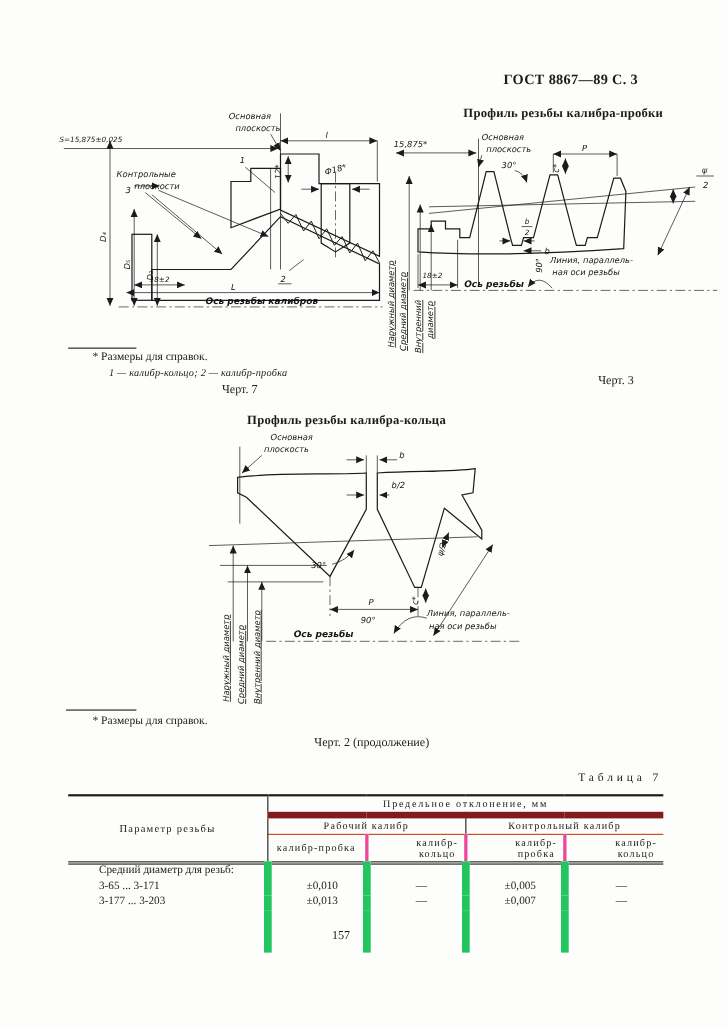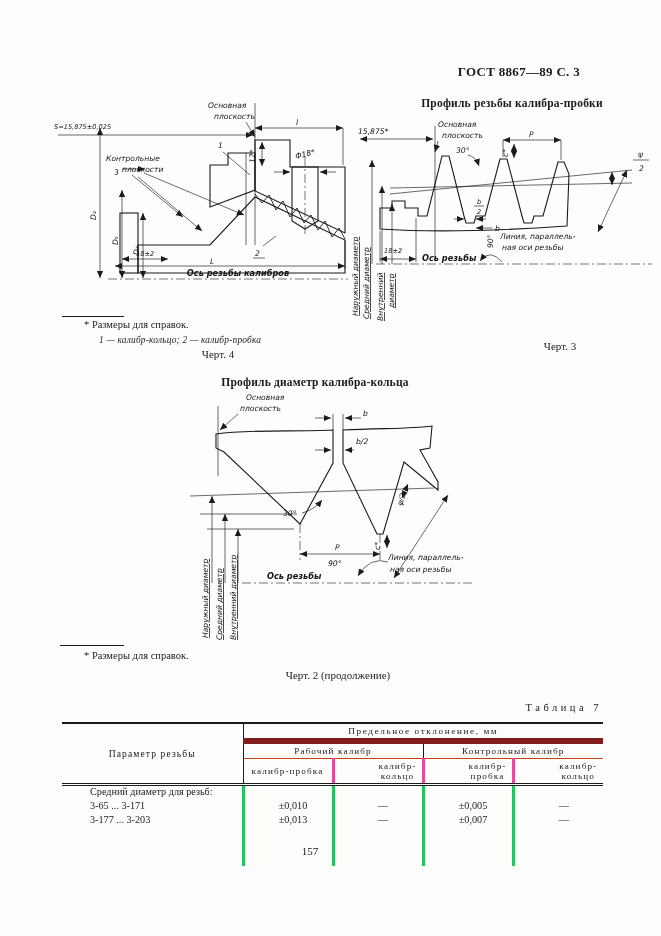--- a/index.html
+++ b/index.html
@@ -29,21 +29,21 @@
   .gtable{border-collapse:collapse;width:541px;table-layout:fixed;color:#1b1b1b;}
   .gtable th{font-weight:normal;font-size:9.2px;letter-spacing:1.1px;padding:2px 1px;text-align:center;}
   .gtable thead tr:first-child th{border-top:2.2px solid #1b1b1b;}
   .gtable th.param{border-right:1px solid #1b1b1b;border-bottom:3px double #1b1b1b;font-size:9.6px;}
   .gtable th.group{border-bottom:6px solid #7f1d1d;letter-spacing:1.6px;}
   .gtable th.sub2{border-bottom:1px solid #c2410c;margin-left:24px;}
   .gtable th.sub2 + th.sub2{border-left:1px solid #1b1b1b;}
   .gtable th.sub3{border-bottom:3px double #1b1b1b;}
   .gtable th.sub3 + th.sub3{border-left:3px solid #ec4899;padding-left:40px;}
   .gtable td{font-size:10.2px;padding:0 2px;height:14px;vertical-align:top;text-align:center;}
-  .gtable td + td{border-left:3px solid #22c55e;padding-left:12px;}
+  .gtable td + td{border-left:7px solid #22c55e;padding-left:12px;}
   .gtable td:first-child{border-right:1px solid #1b1b1b;text-align:left;padding-left:28px;}
   .gtable tr.spacer td{height:38px;}
 </style>
 </head>
 <body>
 
 <div class="page">
 
   <div class="abs hdr" style="left:398px;top:64px;width:182px;">ГОСТ 8867—89 С. 3</div>
 
@@ -172,24 +172,24 @@
       <text transform="translate(19,207) rotate(-90)" text-decoration="underline">Средний диаметр</text>
       <text transform="translate(33,209) rotate(-90)" text-decoration="underline">Внутренний</text>
       <text transform="translate(44,196) rotate(-90)" text-decoration="underline">диаметр</text>
     </g>
   </svg>
 
   <div class="abs fnrule" style="left:62px;top:316px;width:62px;"></div>
   <div class="abs fn" style="left:84px;top:319px;">* Размеры для справок.</div>
   <div class="abs legend" style="left:99px;top:335px;">1 — калибр-кольцо; 2 — калибр-пробка</div>
 
-  <div class="abs caption" style="left:148px;top:348px;width:140px;">Черт. 4</div>
+  <div class="abs caption" style="left:148px;top:348px;width:140px;">Черт. 7</div>
   <div class="abs caption" style="left:505px;top:340px;width:110px;">Черт. 3</div>
 
-  <div class="abs figtitle" style="left:150px;top:376px;width:330px;">Профиль диаметр калибра-кольца</div>
+  <div class="abs figtitle" style="left:150px;top:376px;width:330px;">Профиль резьбы калибра-кольца</div>
 
   <svg class="abs" style="left:182px;top:388px;" width="292" height="252" viewBox="0 0 292 252">
     <defs>
       <pattern id="h3" width="7" height="7" patternUnits="userSpaceOnUse" patternTransform="rotate(45)">
         <line x1="0" y1="0" x2="0" y2="7" stroke="#4a4a4a" stroke-width="0.65"></line>
       </pattern>
       <marker id="ar3" viewBox="0 0 10 10" refX="9" refY="5" markerWidth="8" markerHeight="8" orient="auto-start-reverse" markerUnits="userSpaceOnUse">
         <path d="M0,1 L9,5 L0,9 Z" fill="#1b1b1b"></path>
       </marker>
     </defs>

